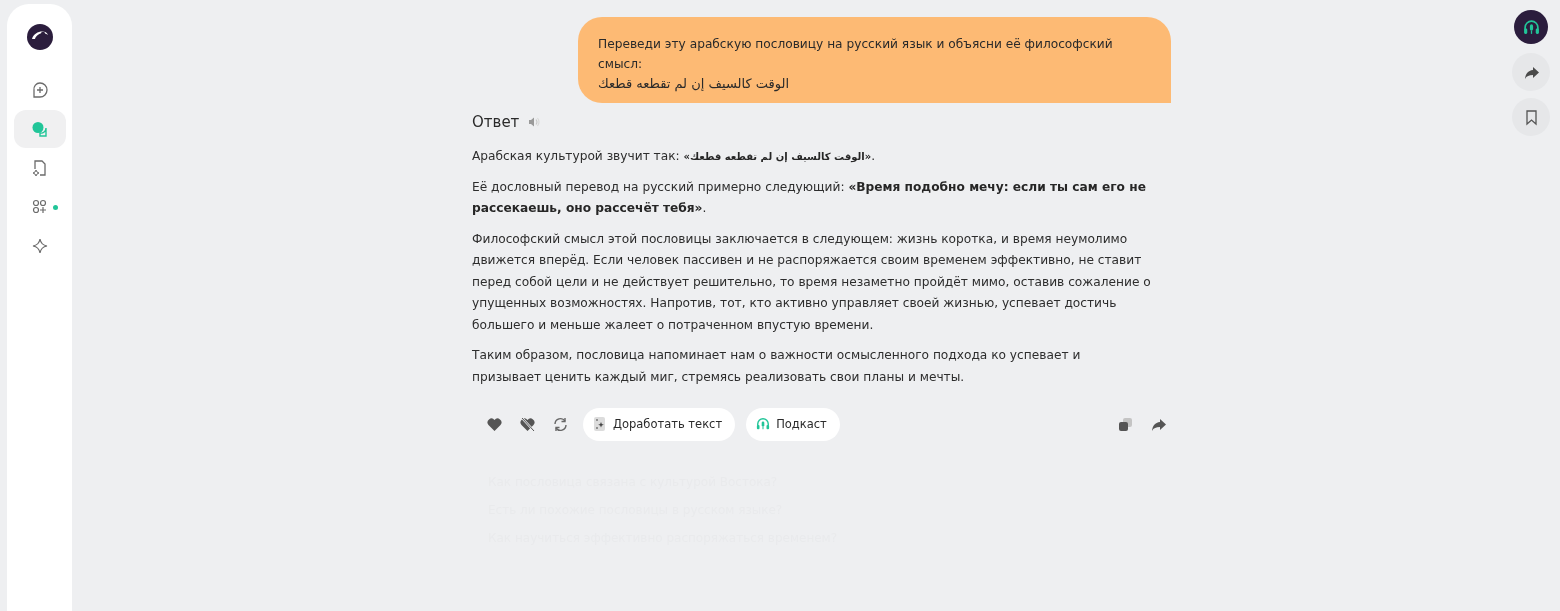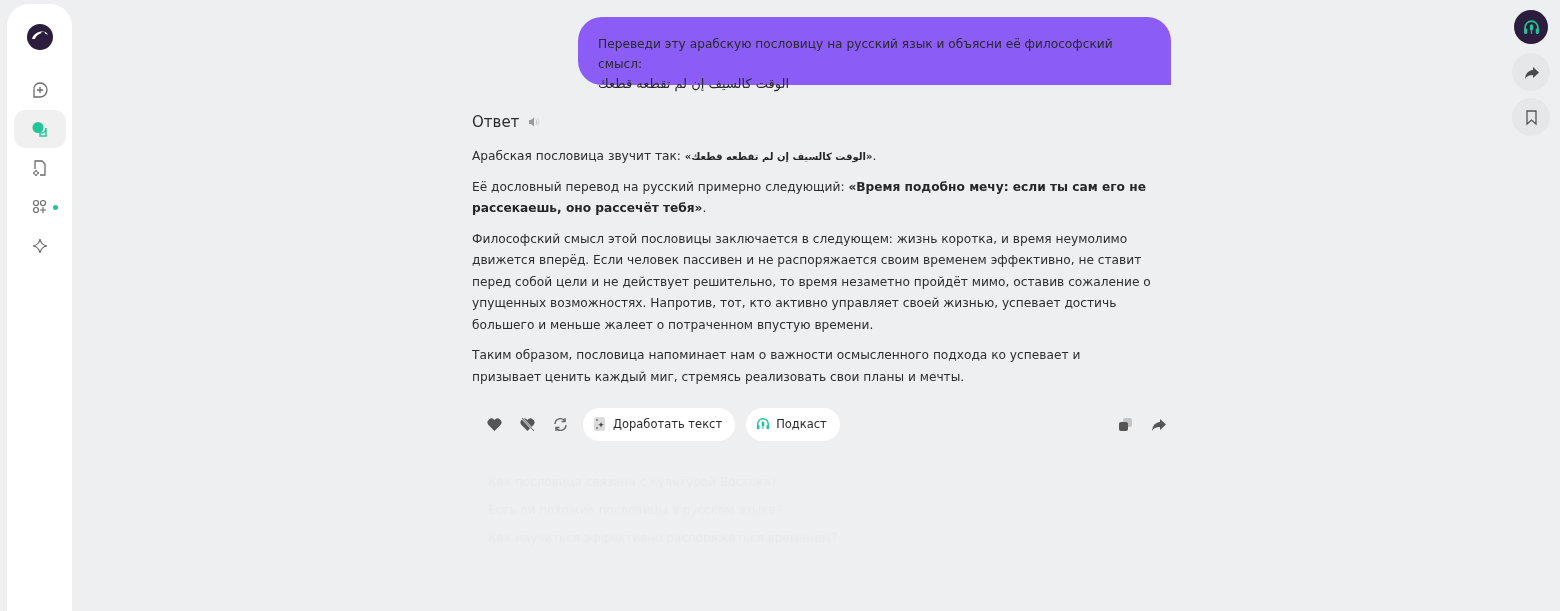--- a/index.html
+++ b/index.html
@@ -19,22 +19,22 @@
     .nav-item {
       width: 52px; height: 38px; border-radius: 12px;
       display: flex; align-items: center; justify-content: center;
       position: relative; cursor: pointer;
     }
     .nav-item.active { background: #f0f0f1; }
     .nav-item svg { width: 18px; height: 18px; }
     .dot { position: absolute; right: 8px; top: 17px; width: 5px; height: 5px; border-radius: 50%; background: #21c598; }
 
     .user-bubble {
-      position: absolute; left: 578px; top: 17px; width: 593px; height: 68px;
-      background: #8b5cf6; border-radius: 24px 24px 0 24px;
+      position: absolute; left: 578px; top: 17px; width: 593px; height: 86px;
+      background: #fdba74; border-radius: 24px 24px 0 24px;
       padding: 17px 12px 0 20px; font-size: 12.2px; line-height: 20px; color: #2a2a2a;
     }
     .user-bubble .ar { font-family: "DejaVu Sans", sans-serif; font-size: 13px; direction: rtl; text-align: left; unicode-bidi: plaintext; display: block; }
 
     .answer { position: absolute; left: 472px; top: 110px; width: 680px; }
     .answer-title { display: flex; align-items: center; font-size: 15px; color: #2a2a2a; height: 24px; }
     .answer-title .spk { margin-left: 8px; width: 14px; height: 14px; }
     .answer p { font-size: 12.2px; line-height: 21.5px; color: #2d2d2d; margin-top: 9px; }
     .answer p:first-of-type { margin-top: 12px; }
     .answer b { font-weight: bold; color: #262626; margin-top: 12px; }
@@ -117,21 +117,21 @@
 
 <section class="answer">
   <div class="answer-title">
     <span>Ответ</span>
     <svg class="spk" viewBox="0 0 14 14">
         <path d="M2 5 H4 L7 2.5 V11.5 L4 9 H2 Z" fill="#9a9a9a"></path>
         <path d="M9 4.5 Q11 7 9 9.5" fill="none" stroke="#c8c8c8" stroke-width="1.1"></path>
         <path d="M10.5 3 Q13.5 7 10.5 11" fill="none" stroke="#d8d8d8" stroke-width="1.1"></path>
       </svg>
   </div>
-  <p><span>Арабская пословица звучит так: </span><b class="ar-inline">«الوقت كالسيف إن لم تقطعه قطعك»</b><span>.</span></p>
+  <p><span>Арабская культурой звучит так: </span><b class="ar-inline">«الوقت كالسيف إن لم تقطعه قطعك»</b><span>.</span></p>
   <p><span>Её дословный перевод на русский примерно следующий: </span><b>«Время подобно мечу: если ты сам его не рассекаешь, оно рассечёт тебя»</b><span>.</span></p>
   <p>Философский смысл этой пословицы заключается в следующем: жизнь коротка, и время неумолимо движется вперёд. Если человек пассивен и не распоряжается своим временем эффективно, не ставит перед собой цели и не действует решительно, то время незаметно пройдёт мимо, оставив сожаление о упущенных возможностях. Напротив, тот, кто активно управляет своей жизнью, успевает достичь большего и меньше жалеет о потраченном впустую времени.</p>
   <p>Таким образом, пословица напоминает нам о важности осмысленного подхода ко успевает и призывает ценить каждый миг, стремясь реализовать свои планы и мечты.</p>
 </section>
 
 <div class="actions">
   <div class="icon-btn">
     <svg viewBox="0 0 17 17">
         <path d="M8.5 15 L2.5 9 A3.5 3.5 0 0 1 8.5 4 A3.5 3.5 0 0 1 14.5 9 Z" fill="#555"></path>
       </svg>

